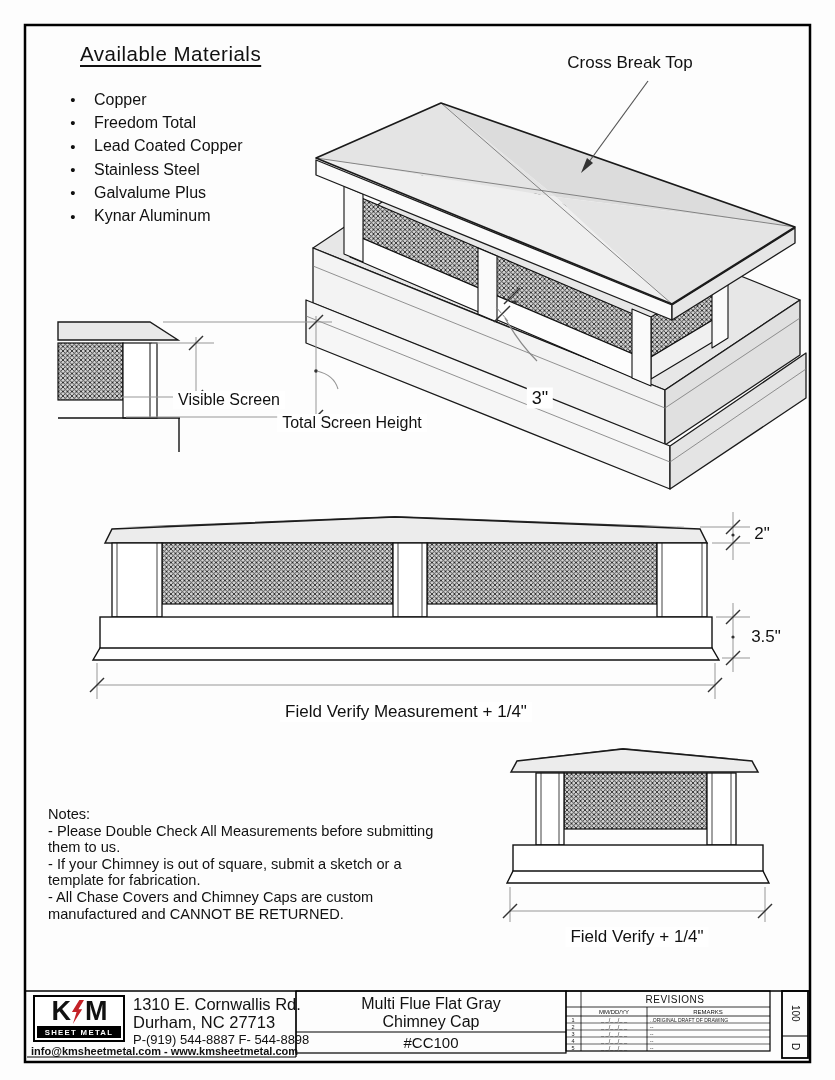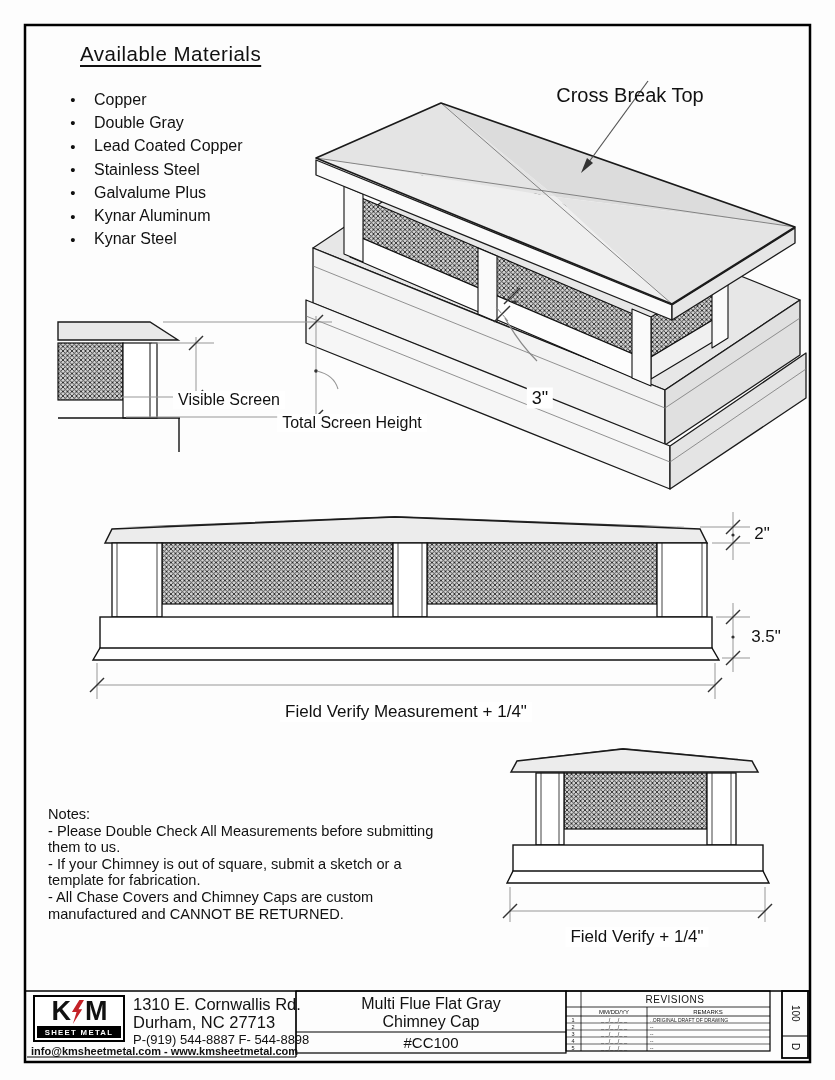--- a/index.html
+++ b/index.html
@@ -193,45 +193,41 @@
 </svg>
 
 <div class="mat-title">Available Materials</div>
 <div class="mat-list">
   <div class="mat-row">
       <span class="bullet"></span>
       <span class="mat-label">Copper</span>
     </div>
   <div class="mat-row">
       <span class="bullet"></span>
-      <span class="mat-label">Double Gray</span>
+      <span class="mat-label">Freedom Total</span>
     </div>
   <div class="mat-row">
       <span class="bullet"></span>
       <span class="mat-label">Lead Coated Copper</span>
     </div>
   <div class="mat-row">
       <span class="bullet"></span>
       <span class="mat-label">Stainless Steel</span>
     </div>
   <div class="mat-row">
       <span class="bullet"></span>
       <span class="mat-label">Galvalume Plus</span>
     </div>
   <div class="mat-row">
       <span class="bullet"></span>
       <span class="mat-label">Kynar Aluminum</span>
     </div>
-  <div class="mat-row">
-      <span class="bullet"></span>
-      <span class="mat-label">Kynar Steel</span>
-    </div>
-</div>
-
-<div class="lbl" style="left:630px;top:63px;font-size:20px;margin-top:32px;">Cross Break Top</div>
+</div>
+
+<div class="lbl" style="left:630px;top:63px;font-size:17px;">Cross Break Top</div>
 <div class="lbl bgw" style="left:229px;top:373px;font-size:16px;">Visible Screen</div>
 <div class="lbl bgw" style="left:352px;top:396px;font-size:16px;">Total Screen Height</div>
 <div class="lbl bgw" style="left:540px;top:371px;font-size:18px;">3"</div>
 <div class="lbl" style="left:762px;top:534px;font-size:17px;">2"</div>
 <div class="lbl" style="left:766px;top:637px;font-size:17px;">3.5"</div>
 <div class="lbl bgw" style="left:406px;top:685px;font-size:17px;">Field Verify Measurement + 1/4"</div>
 <div class="lbl bgw" style="left:637px;top:910px;font-size:17px;">Field Verify + 1/4"</div>
 
 <div class="notes">
   <div>Notes:</div>

